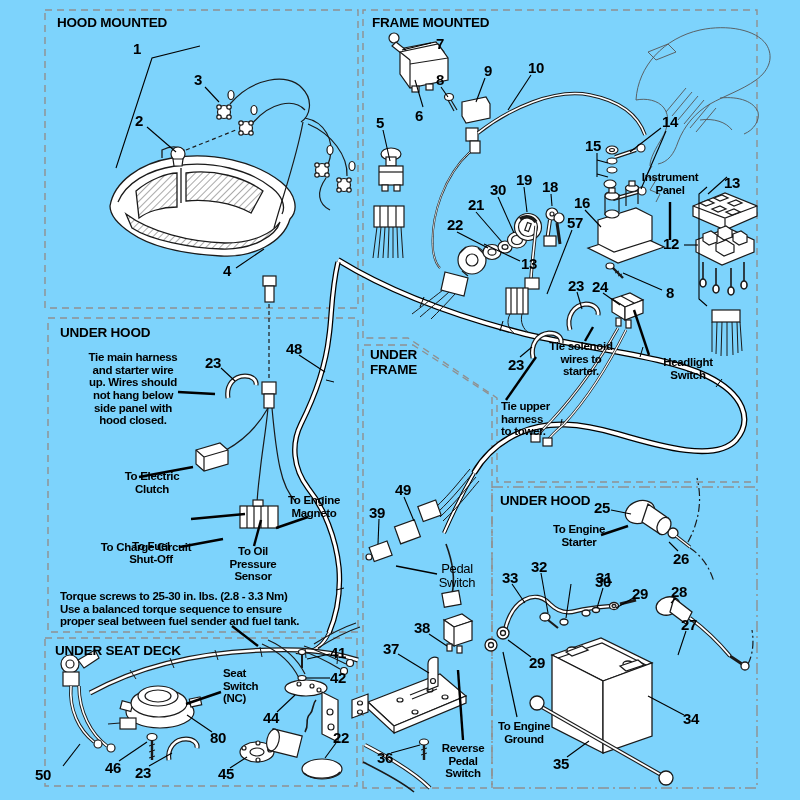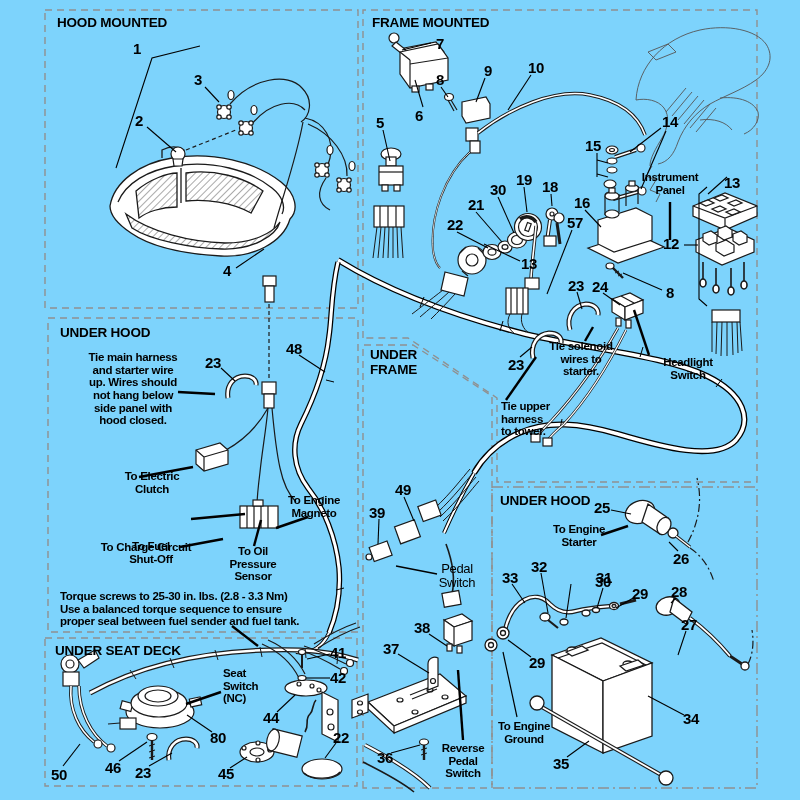--- a/index.html
+++ b/index.html
@@ -567,21 +567,21 @@
       <div class="callout" style="left: 391px; top: 648px;">37</div>
       <div class="callout" style="left: 422px; top: 627px;">38</div>
       <div class="callout" style="left: 338px; top: 652px;">41</div>
       <div class="callout" style="left: 338px; top: 677px;">42</div>
       <div class="callout" style="left: 341px; top: 737px;">22</div>
       <div class="callout" style="left: 271px; top: 717px;">44</div>
       <div class="callout" style="left: 226px; top: 773px;">45</div>
       <div class="callout" style="left: 113px; top: 767px;">46</div>
       <div class="callout" style="left: 143px; top: 772px;">23</div>
       <div class="callout" style="left: 218px; top: 737px;">80</div>
-      <div class="callout" style="left: 59px; top: 774px;">50</div>
+      <div class="callout" style="left: 43px; top: 774px;">50</div>
     </div>
 <div id="notes">
       <div class="note center" style="left: 670px; top: 171px;">Instrument
 Panel</div>
       <div class="note center" style="left: 581px; top: 340px;">Tie solenoid
 wires to
 starter.</div>
       <div class="note center" style="left: 652px; top: 356px; margin-left: 36px;">Headlight
 Switch</div>
       <div class="note" style="left: 501px; top: 400px;">Tie upper

